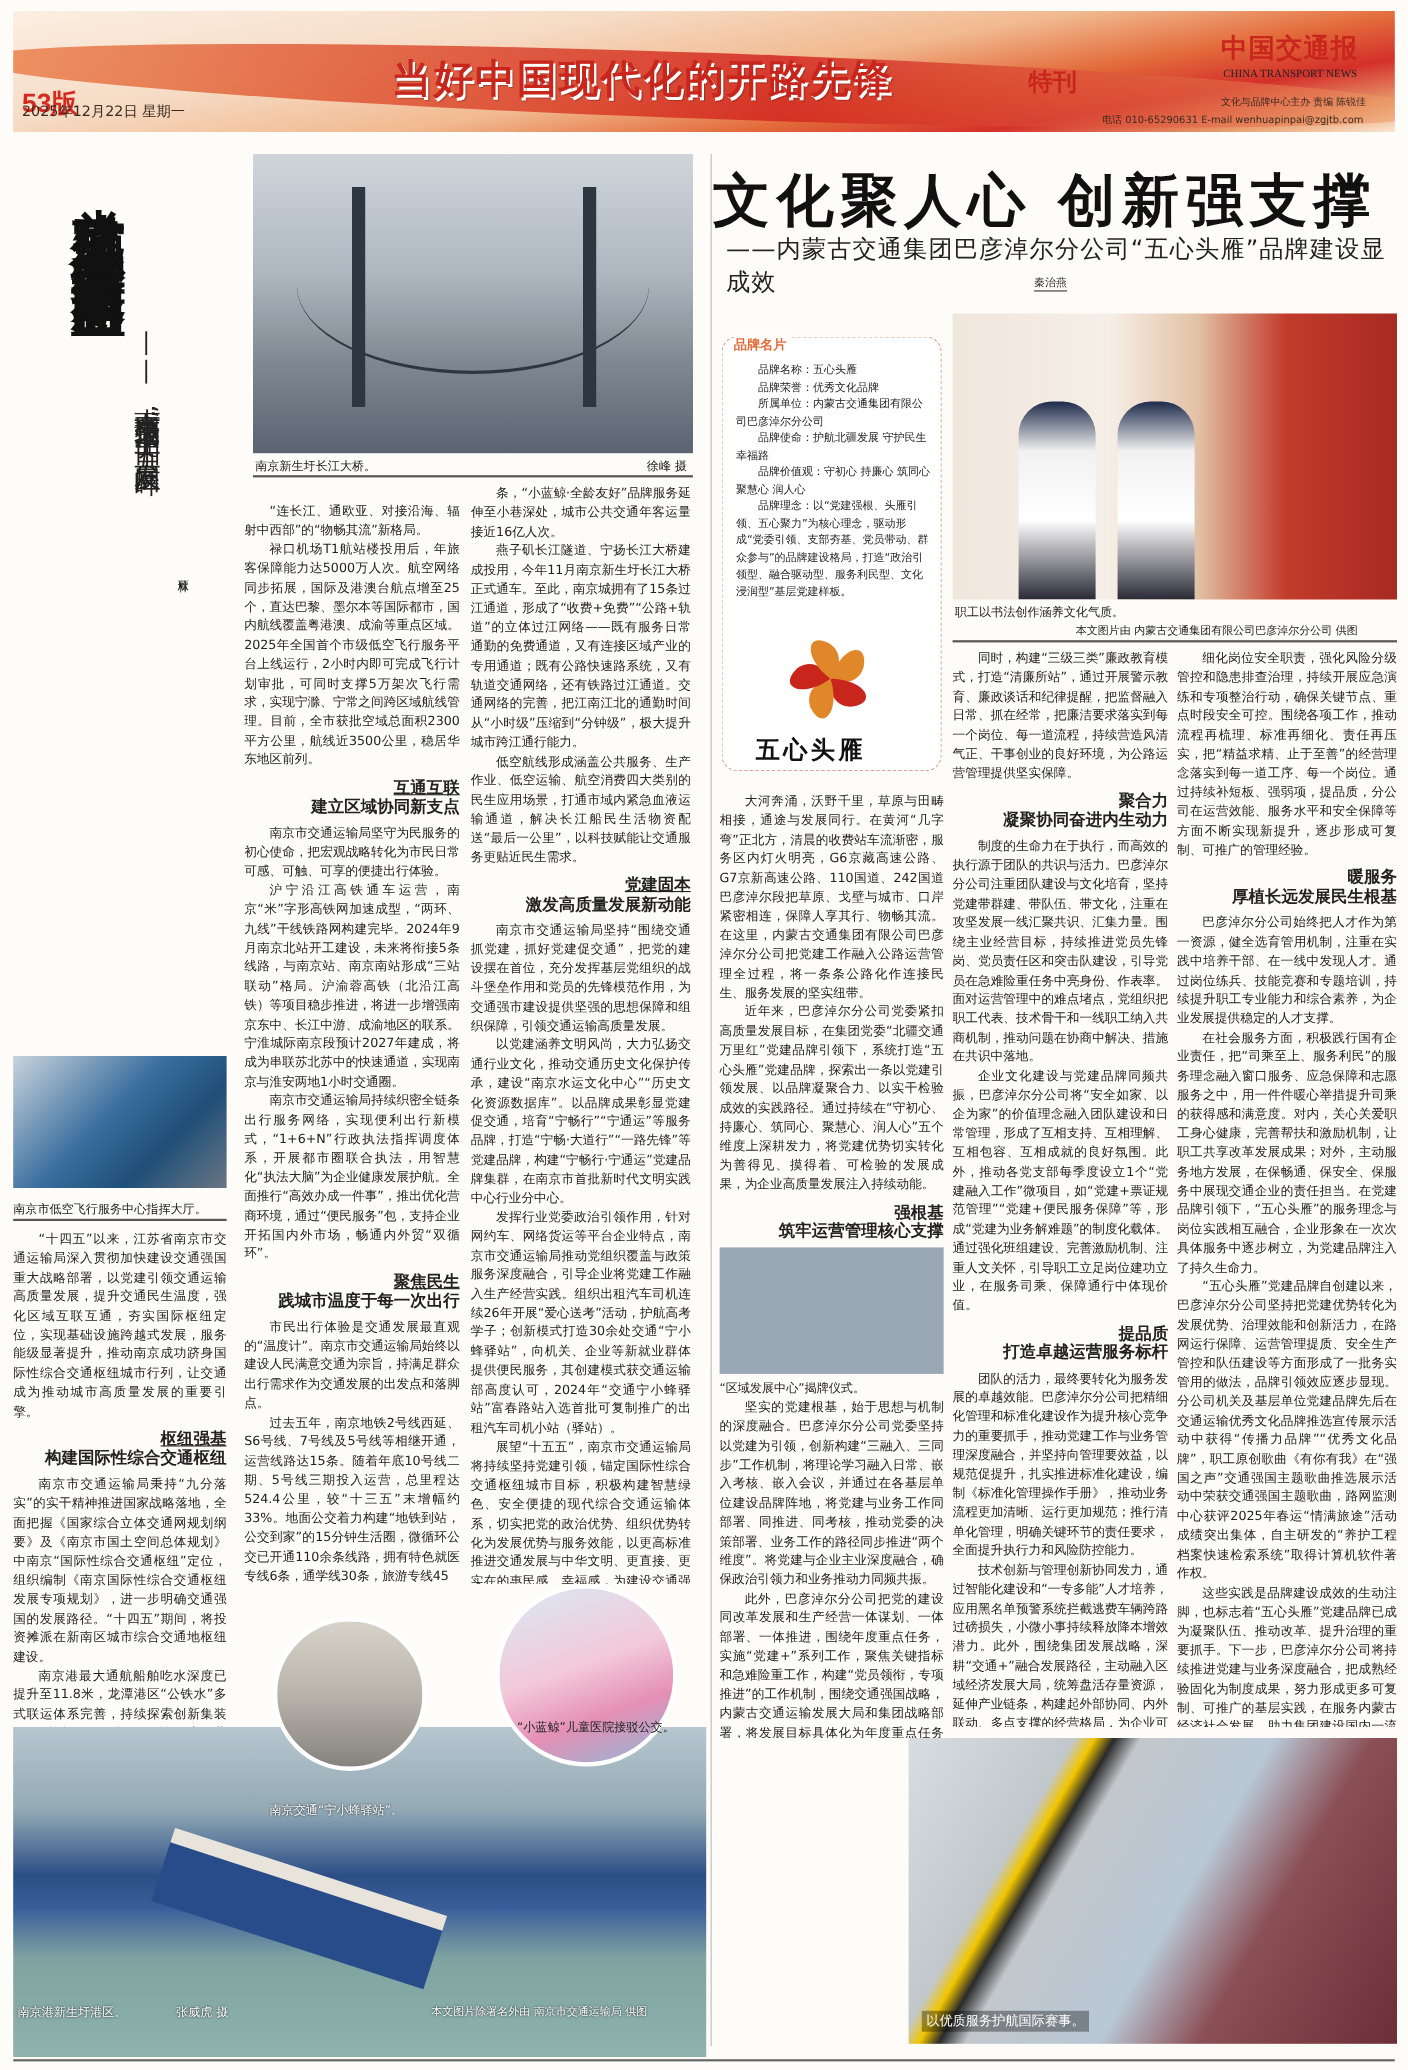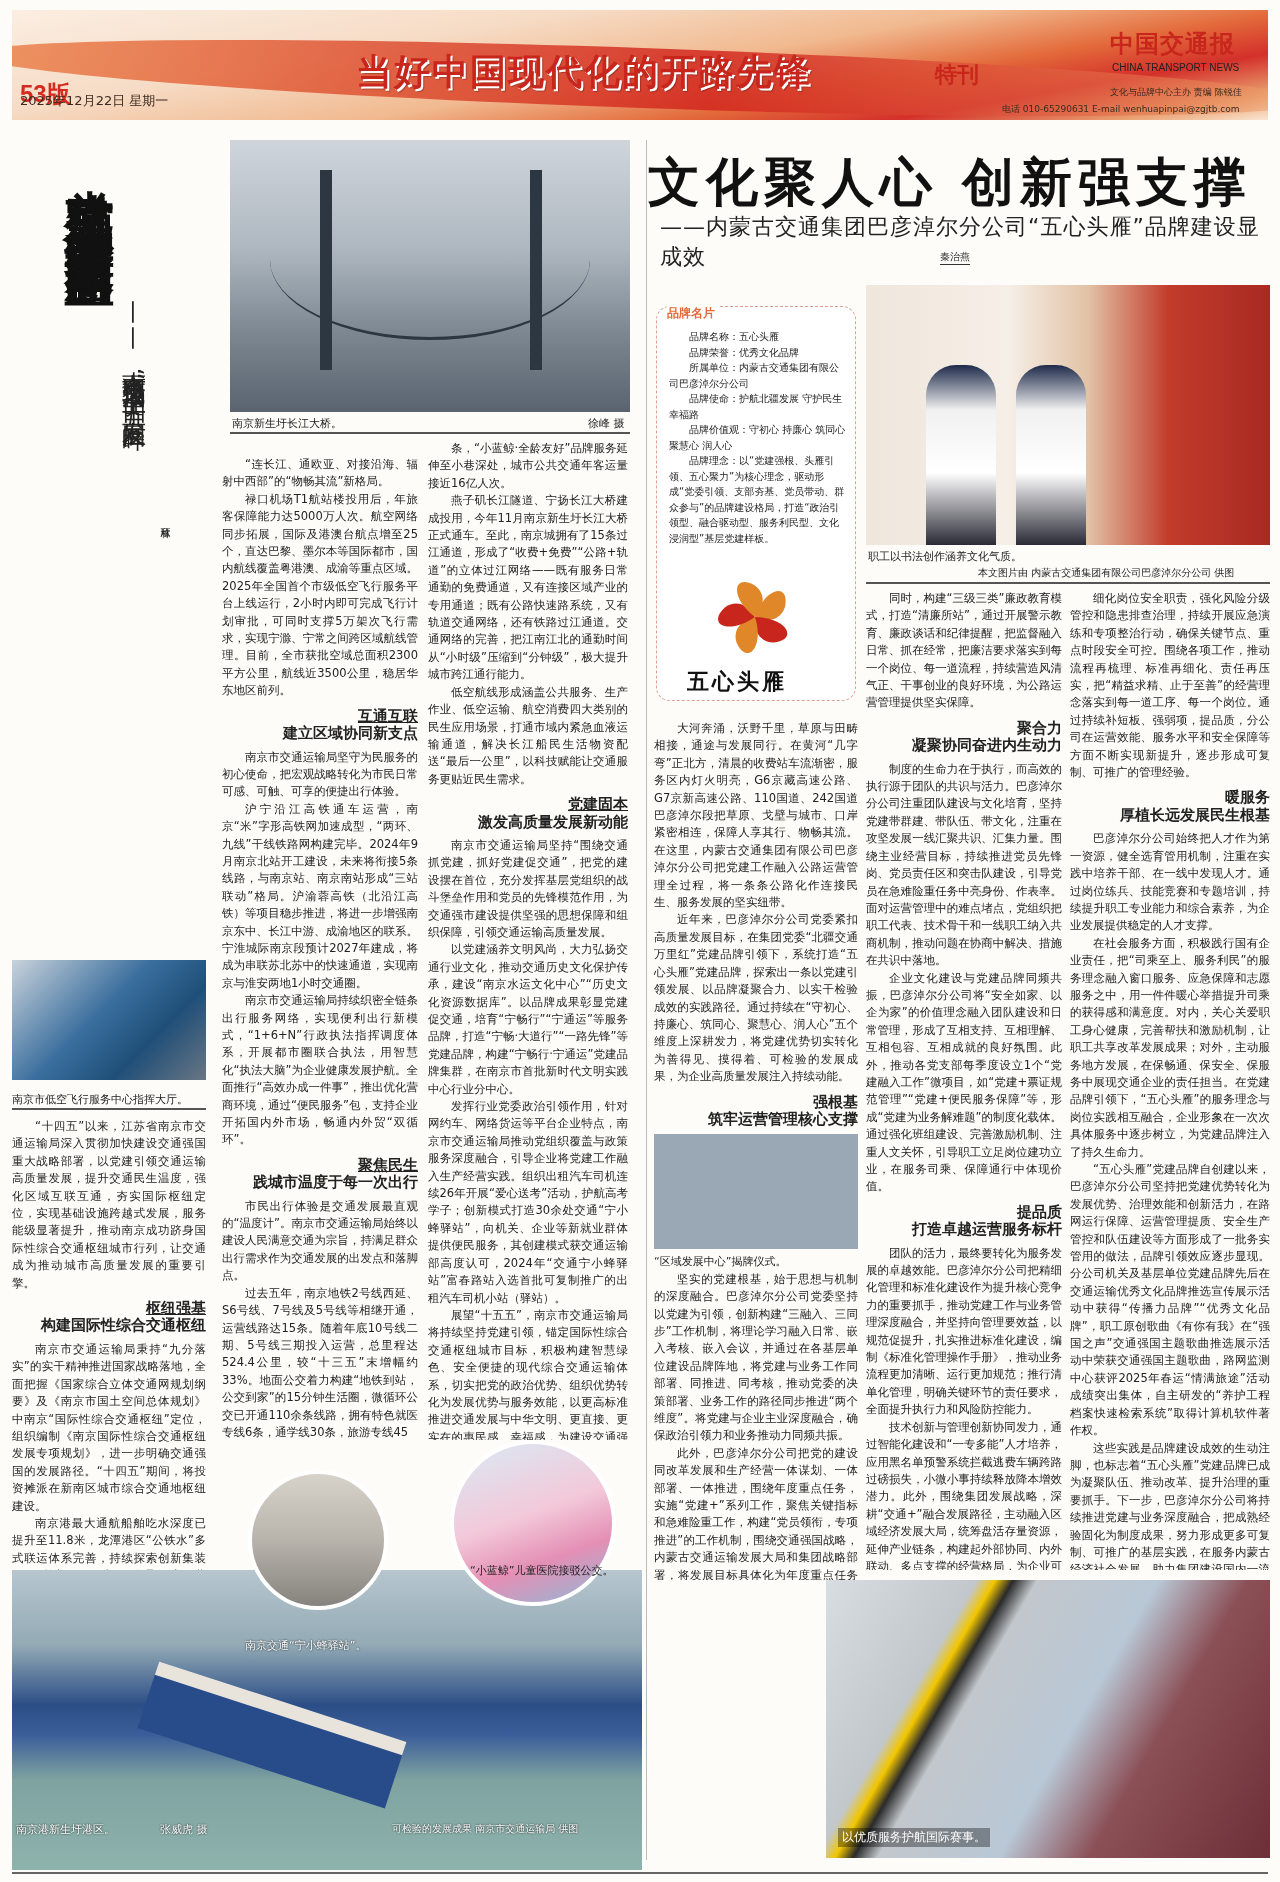--- a/index.html
+++ b/index.html
@@ -10,21 +10,21 @@
   .masthead { left: 12px; top: 10px; width: 1256px; height: 110px;
     background: linear-gradient(170deg, #fbeee2 0%, #f6dcc6 30%, #f1b98f 52%, #e36b3b 68%, #d4302a 80%, #e9a070 92%, #fbe6d2 100%); overflow:hidden; }
   .masthead .sweep { position:absolute; left:-40px; top:38px; width:1340px; height:60px; border-radius: 50%;
     background: linear-gradient(90deg, rgba(234,122,60,.75), rgba(210,38,30,.85) 55%, rgba(240,170,110,.5)); transform: rotate(2deg); }
   .edition { left: 20px; top: 62px; font-size: 24px; font-weight: bold; color: #d42a1f; font-family: "Liberation Sans", sans-serif; margin-top: 16px; }
   .date { left: 20px; top: 92px; font-size: 13px; color: #3a2a20; }
   .mast-title { left: 356px; top: 48px; font-size: 36px; font-weight: bold; color: #c8261c; font-family: "DejaVu Serif", serif;
     text-shadow: 2px 2px 0 #fff, 3px 3px 1px rgba(0,0,0,.25); letter-spacing: 2px; }
   .mast-special { left: 935px; top: 60px; font-size: 22px; font-weight: bold; color: #c8261c; font-family: "DejaVu Serif", serif; }
   .paper-name { left: 1110px; top: 28px; font-size: 24px; color: #c8261c; font-family: "DejaVu Serif", serif; font-weight: bold; letter-spacing: 1px; }
-  .paper-en { left: 1112px; top: 62px; font-size: 10px; color: #222; font-family: Liberation Sans, sans-serif; text-align: center; }
+  .paper-en { left: 1112px; top: 62px; font-size: 10px; color: #222; font-family: Liberation Serif, serif; text-align: center; }
   .editor-line { left: 1110px; top: 86px; font-size: 9px; color: #3a2a20; }
   .contact-line { left: 1002px; top: 103px; font-size: 9px; color: #3a2a20; }
 
   
   .big-title { left: 50px; top: 150px; width: 70px; font-size: 50px; font-weight: bold; line-height: 60px; writing-mode: vertical-rl; letter-spacing: 4px; color: #111; }
   .sub-title { left: 118px; top: 300px; font-size: 24px; writing-mode: vertical-rl; color: #222; letter-spacing: 2px; }
   .byline-left { left: 158px; top: 520px; font-size: 10px; writing-mode: vertical-rl; color: #222; }
 
   .photo { background: #9aa7b4; overflow: hidden; }
   .bridge-photo { left: 230px; top: 140px; width: 400px; height: 272px;
@@ -147,21 +147,21 @@
 
 <div class="abs photo port-photo">
     <div class="ship"></div>
   </div>
 <div class="abs photo station-circle"></div>
 <div class="abs photo bus-circle"></div>
 <div class="abs caption" style="left:245px;top:1638px;color:#fff;text-shadow:0 0 2px #000">南京交通“宁小蜂驿站”。</div>
 <div class="abs caption" style="left:470px;top:1563px">“小蓝鲸”儿童医院接驳公交。</div>
 <div class="abs caption" style="left:16px;top:1822px;color:#fff;text-shadow:0 0 2px #000">南京港新生圩港区。</div>
 <div class="abs caption" style="left:160px;top:1822px;color:#fff;text-shadow:0 0 2px #000">张威虎 摄</div>
-<div class="abs caption" style="left:392px;top:1822px;color:#fff;text-shadow:0 0 2px #000;font-size:10px">可检验的发展成果 南京市交通运输局 供图</div>
+<div class="abs caption" style="left:392px;top:1822px;color:#fff;text-shadow:0 0 2px #000;font-size:10px">本文图片除署名外由 南京市交通运输局 供图</div>
 
 <div class="abs vdivider" style="left:646px;height:1720px"></div>
 
 <div class="abs r-title">文化聚人心 创新强支撑</div>
 <div class="abs r-sub">——内蒙古交通集团巴彦淖尔分公司“五心头雁”品牌建设显成效</div>
 <div class="abs r-byline">秦治燕</div>
 
 <div class="abs brand-card">
   <div class="label">品牌名片</div>
   <div class="body">

